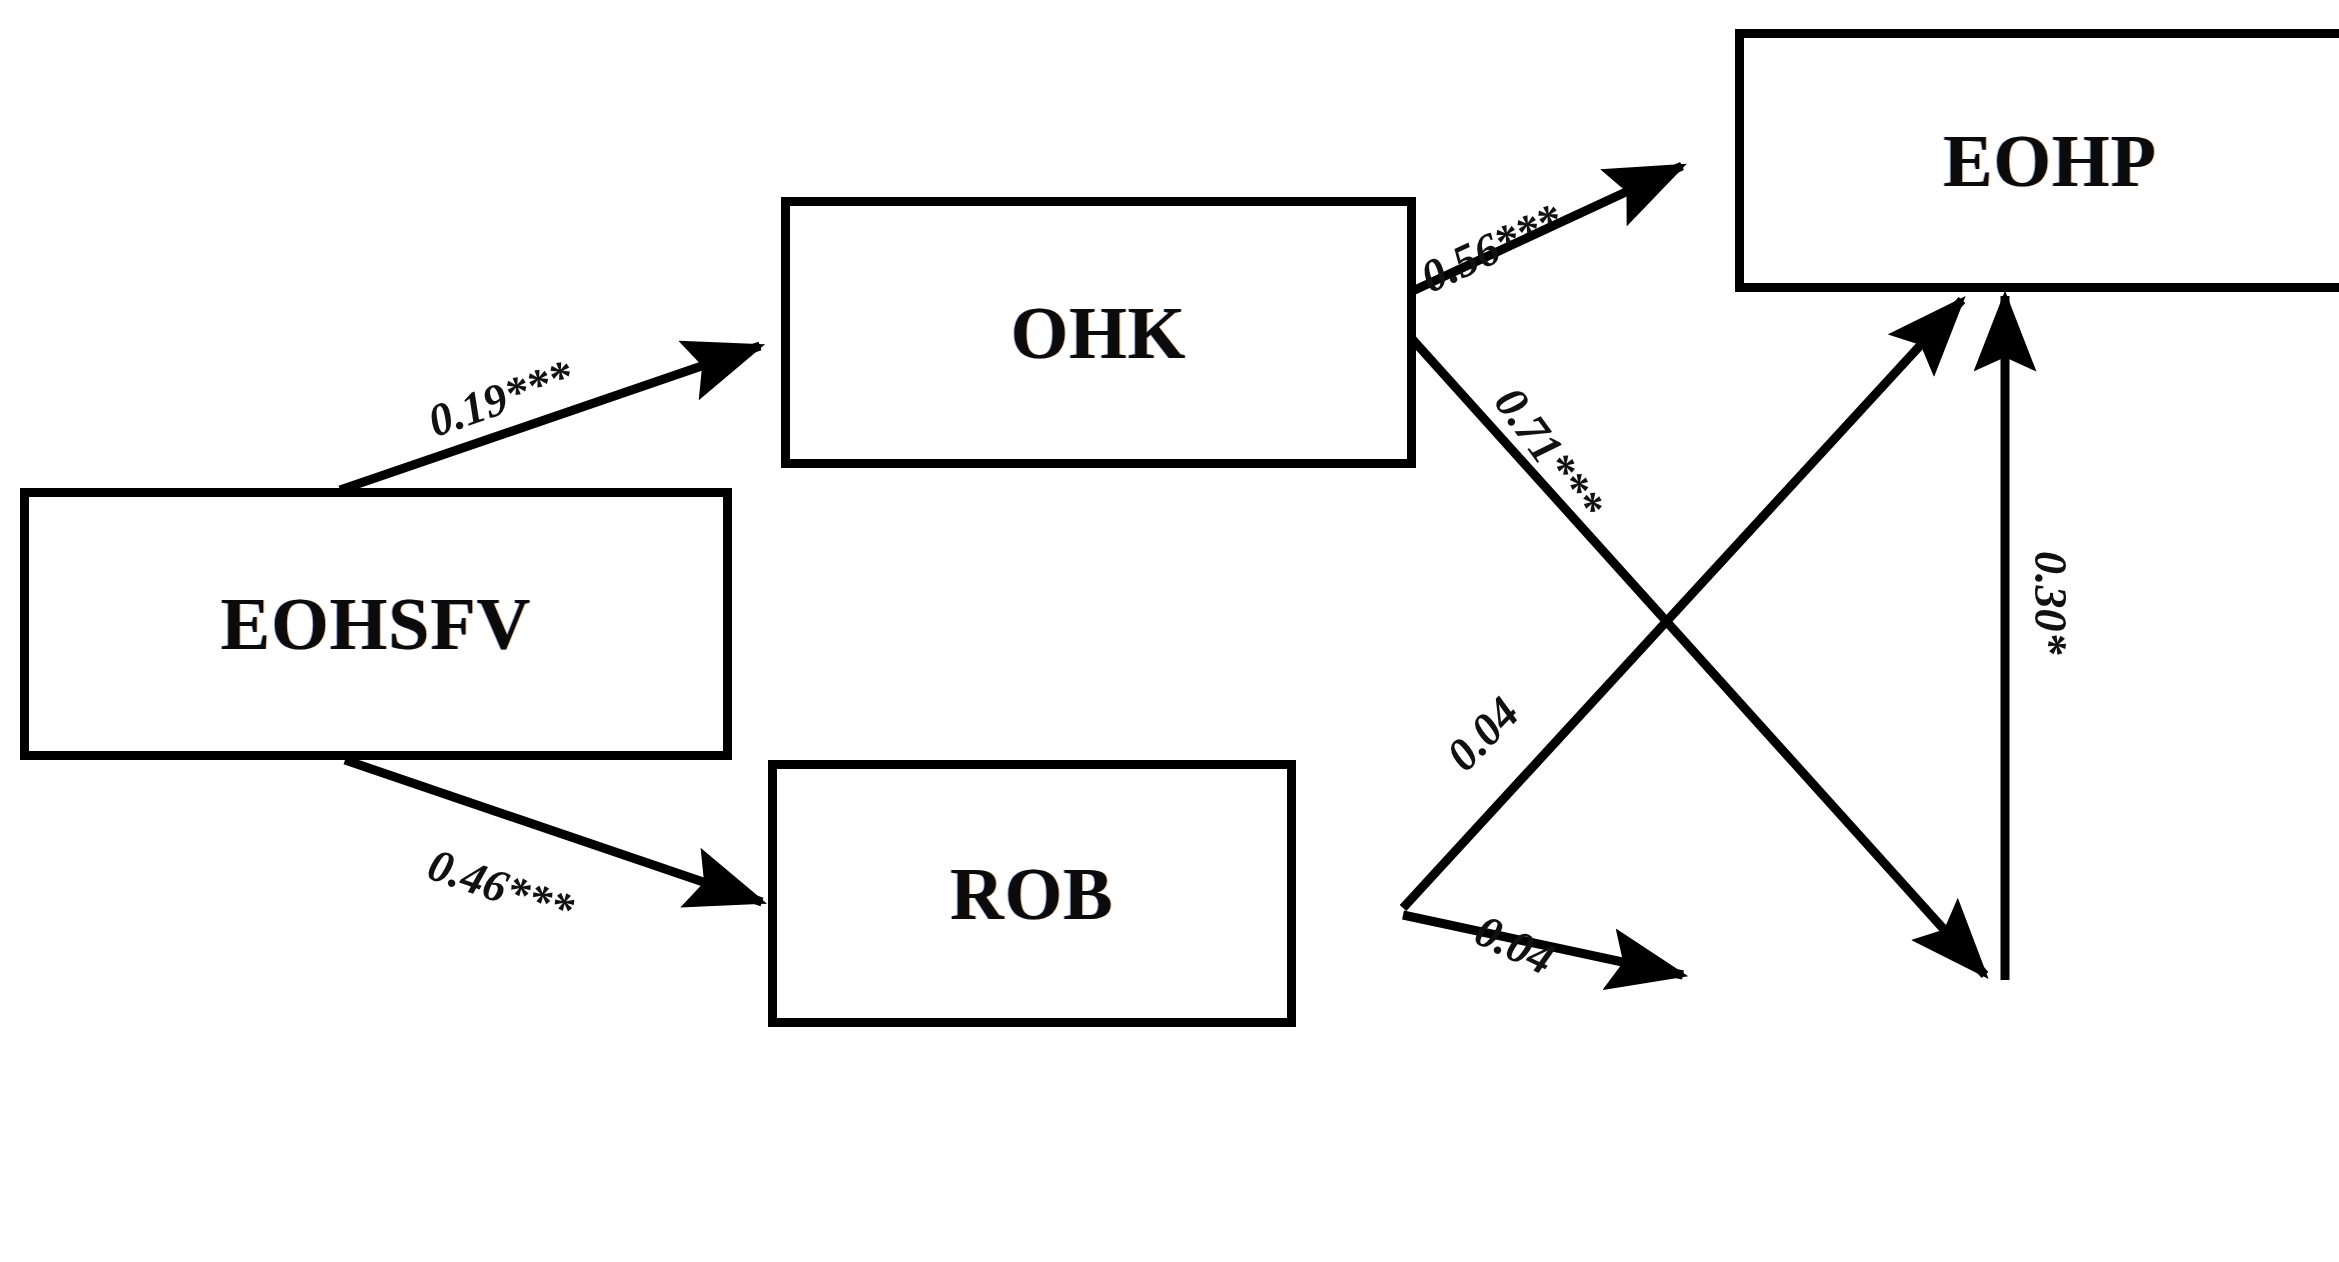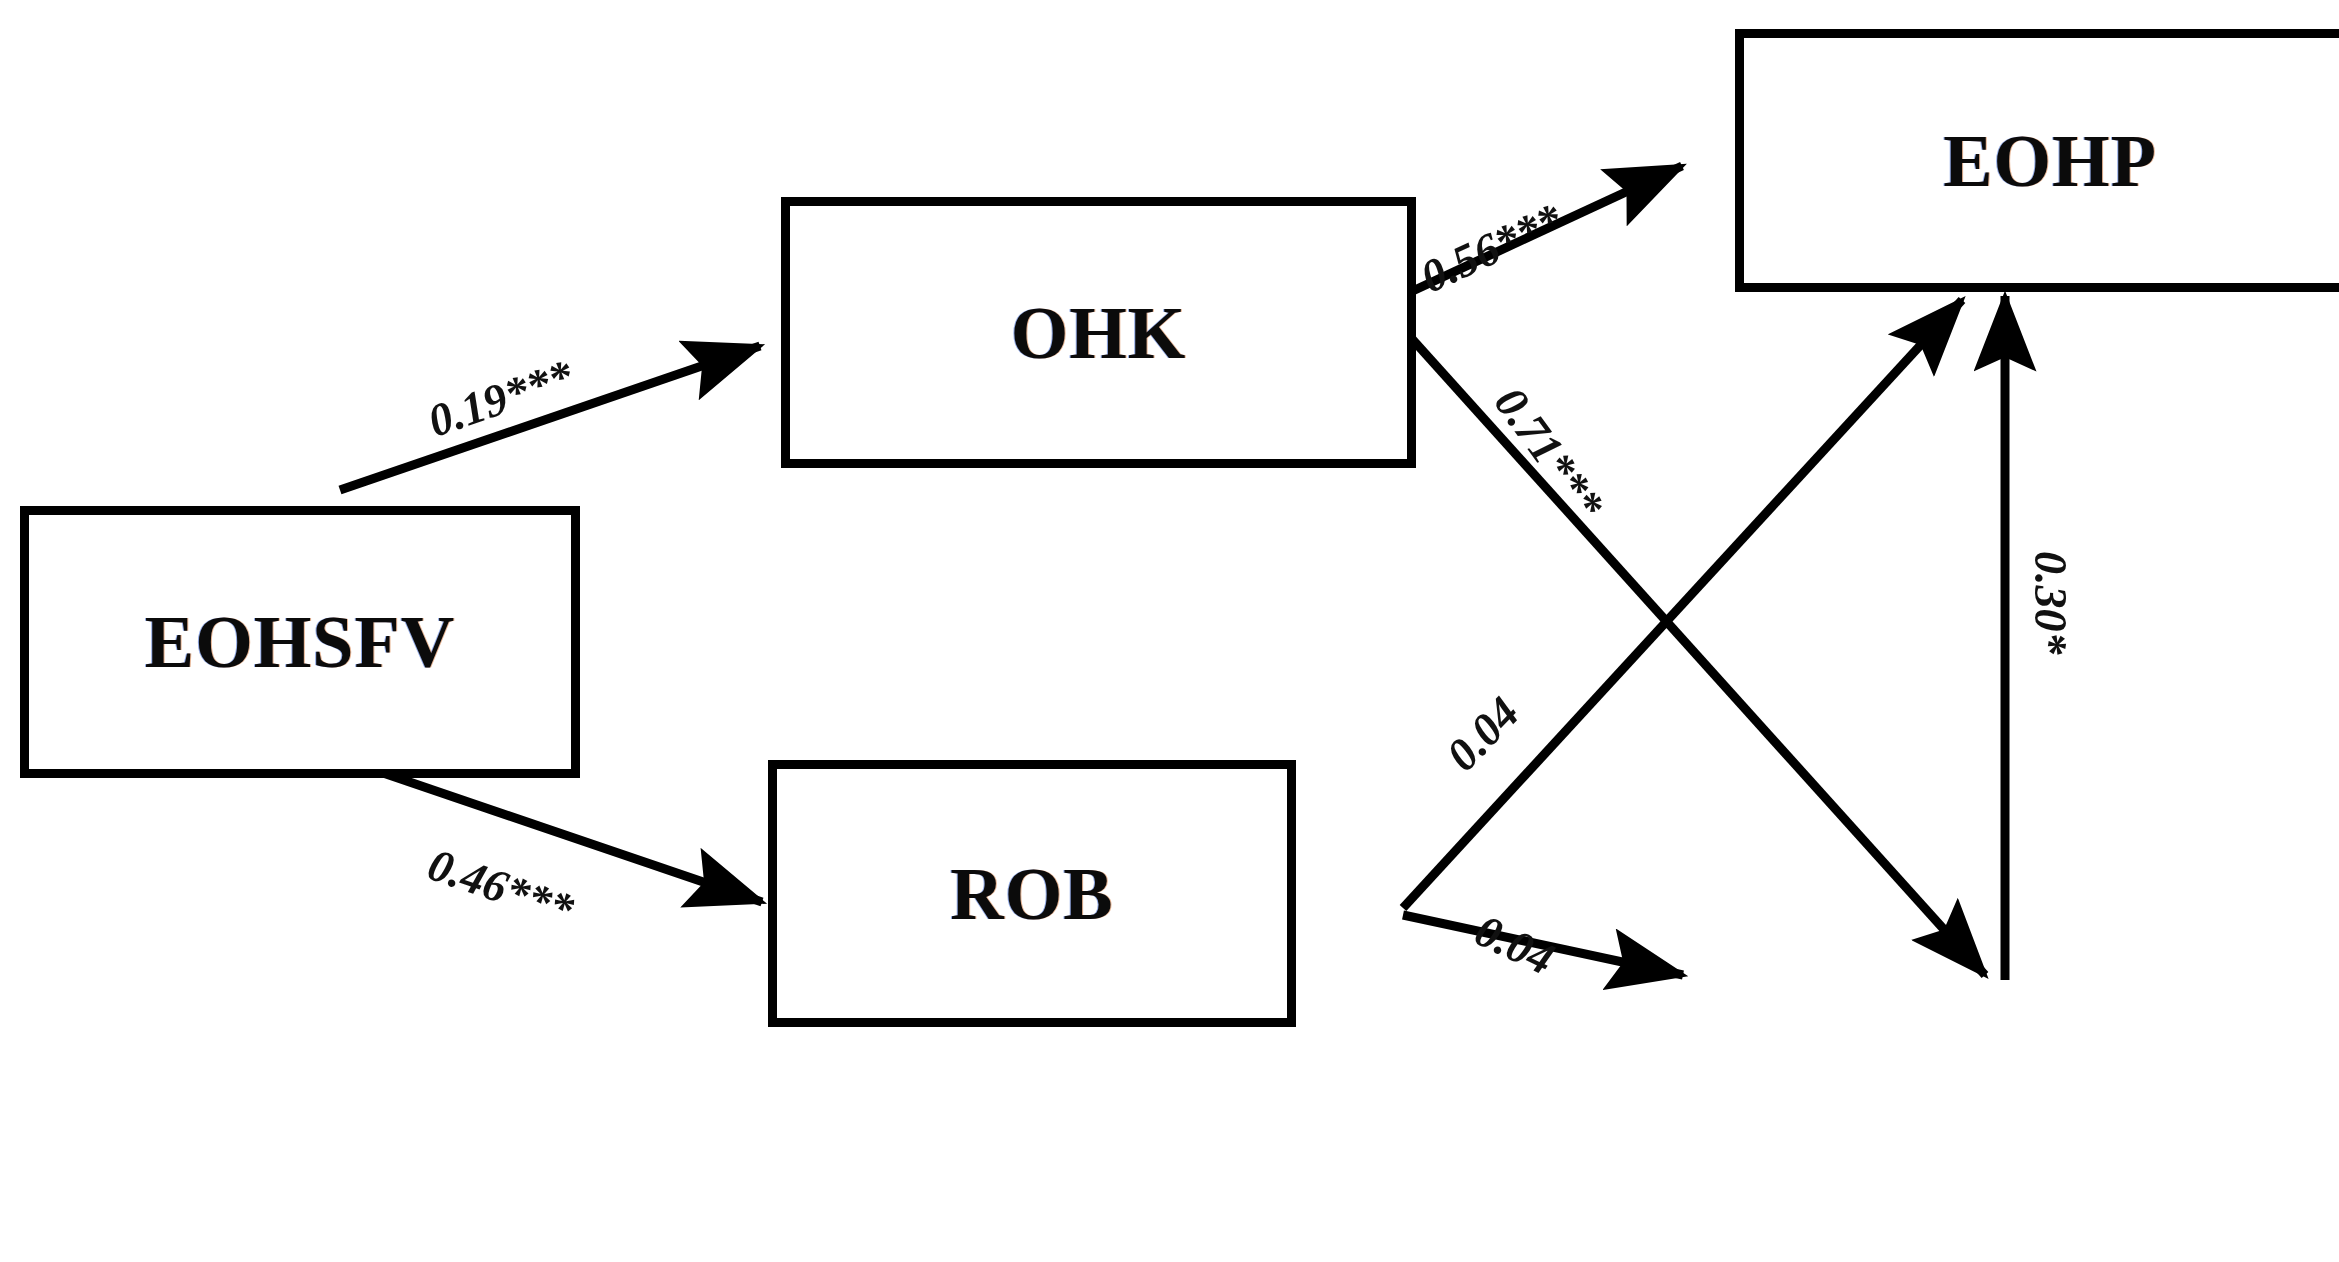--- a/index.html
+++ b/index.html
@@ -68,21 +68,21 @@
         <line x1="340" y1="490" x2="760" y2="346" marker-end="url(#arrowhead)"></line>
         <line x1="345" y1="760" x2="762" y2="902" marker-end="url(#arrowhead)"></line>
         <line x1="1404" y1="295" x2="1682" y2="166" marker-end="url(#arrowhead)"></line>
         <line x1="1404" y1="330" x2="1985" y2="975" marker-end="url(#arrowhead)"></line>
         <line x1="1403" y1="908" x2="1962" y2="300" marker-end="url(#arrowhead)"></line>
         <line x1="1403" y1="915" x2="1683" y2="975" marker-end="url(#arrowhead)"></line>
         <line x1="2005" y1="980" x2="2005" y2="296" marker-end="url(#arrowhead)"></line>
       </g>
   </svg>
 
-  <div class="node-box" style="left: 20px; top: 506px; width: 560px; height: 272px;">
+  <div class="node-box" style="left: 20px; top: 488px; width: 712px; height: 272px;">
     <span class="node-label">EOHSFV</span>
   </div>
   <div class="node-box" style="left: 765px; top: 197px; width: 635px; height: 271px; margin-left: 16px;">
     <span class="node-label">OHK</span>
   </div>
   <div class="node-box" style="left: 768px; top: 760px; width: 528px; height: 267px;">
     <span class="node-label">ROB</span>
   </div>
   <div class="node-box" style="left: 1735px; top: 29px; width: 630px; height: 263px;">
     <span class="node-label">EOHP</span>

